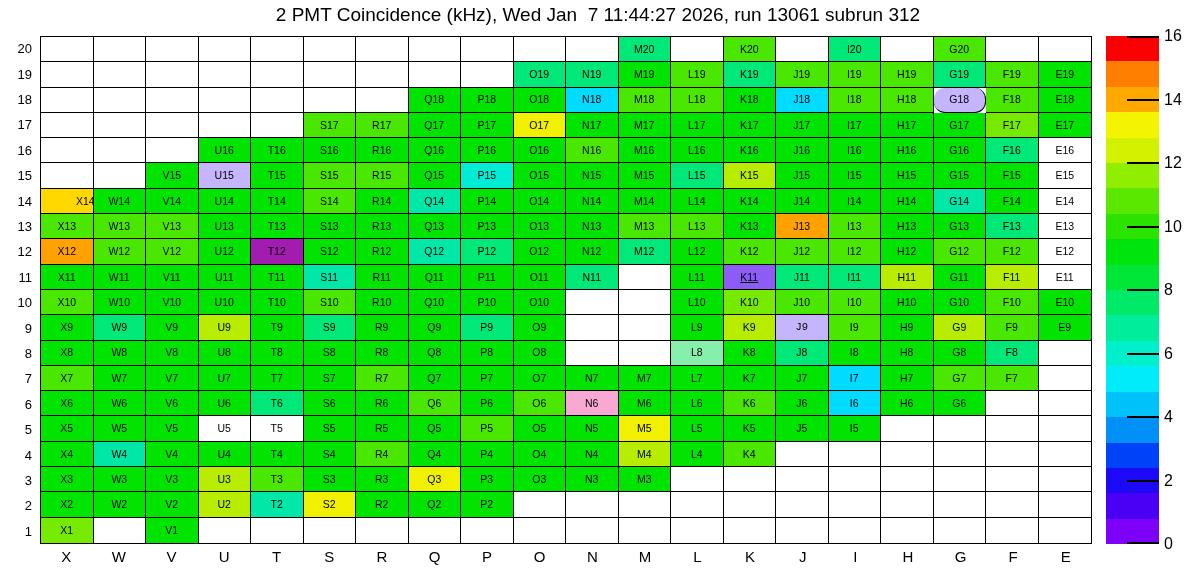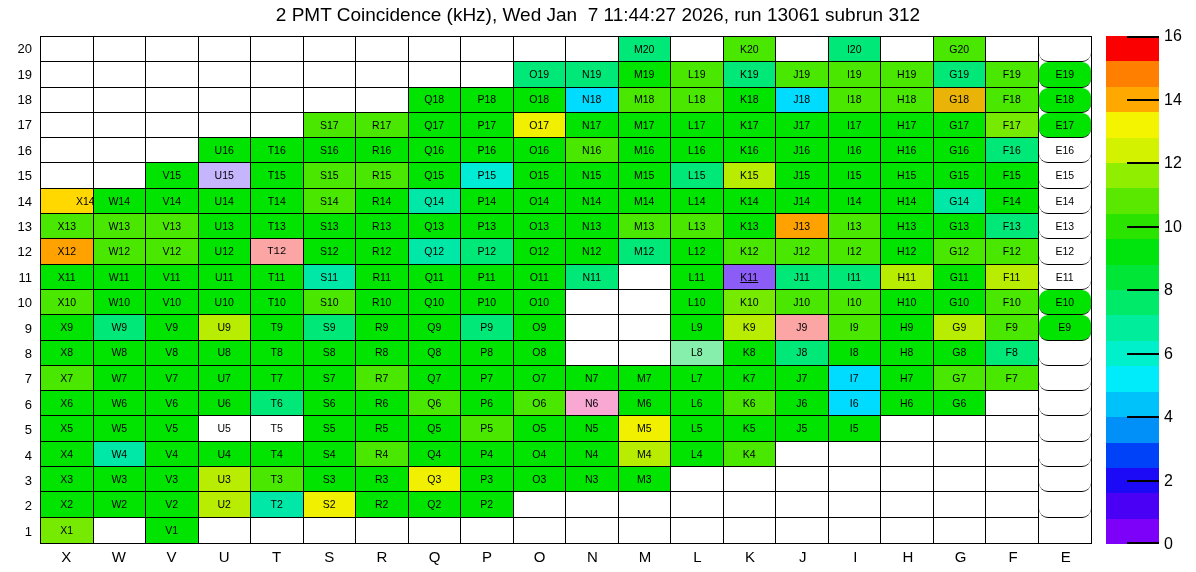--- a/index.html
+++ b/index.html
@@ -14,21 +14,21 @@
   .grid-wrap{
     position:absolute;left:40px;top:36px;width:1052px;height:508px;
     display:grid;grid-template-columns:repeat(20,1fr);grid-template-rows:repeat(20,1fr);
     border:1px solid #000;box-sizing:border-box;background:#fff;
   }
   .cell{
     border-right:1px solid #000;border-bottom:1px solid #000;
     box-sizing:border-box;display:flex;align-items:center;justify-content:center;
     font-size:10.5px;line-height:1;overflow:hidden;
   }
-  .cell:nth-child(20n){border-right:none;border-radius:9px;}
+  .cell:nth-child(20n){border-right:none;}
   .cell:nth-child(n+381){border-bottom:none;}
   .row-axis .tick{
     position:absolute;left:0;width:32px;height:25.4px;text-align:right;
     font-size:13px;display:flex;align-items:center;justify-content:flex-end;
   }
   .col-axis .tick{
     position:absolute;top:548px;width:52.6px;height:18px;text-align:center;
     font-size:15px;
   }
   .colorbar{
@@ -100,21 +100,21 @@
     <div class="cell" style="background: rgb(0, 228, 0);">Q18</div>
     <div class="cell" style="background: rgb(0, 228, 0);">P18</div>
     <div class="cell" style="background: rgb(0, 228, 0);">O18</div>
     <div class="cell" style="background: rgb(0, 220, 255);">N18</div>
     <div class="cell" style="background: rgb(74, 232, 0);">M18</div>
     <div class="cell" style="background: rgb(74, 232, 0);">L18</div>
     <div class="cell" style="background: rgb(0, 228, 0);">K18</div>
     <div class="cell" style="background: rgb(0, 220, 255);">J18</div>
     <div class="cell" style="background: rgb(74, 232, 0);">I18</div>
     <div class="cell" style="background: rgb(74, 232, 0);">H18</div>
-    <div class="cell" style="background: #eab308;">G18</div>
+    <div class="cell" style="background: #c4b5fd; border-radius: 11px;">G18</div>
     <div class="cell" style="background: rgb(74, 232, 0);">F18</div>
     <div class="cell" style="background: rgb(0, 228, 0);">E18</div>
     <div class="cell"></div>
     <div class="cell"></div>
     <div class="cell"></div>
     <div class="cell"></div>
     <div class="cell"></div>
     <div class="cell" style="background: rgb(74, 232, 0);">S17</div>
     <div class="cell" style="background: rgb(74, 232, 0);">R17</div>
     <div class="cell" style="background: rgb(0, 228, 0);">Q17</div>
@@ -207,21 +207,21 @@
     <div class="cell" style="background: rgb(255, 162, 0);">J13</div>
     <div class="cell" style="background: rgb(74, 232, 0);">I13</div>
     <div class="cell" style="background: rgb(0, 228, 0);">H13</div>
     <div class="cell" style="background: rgb(0, 228, 0);">G13</div>
     <div class="cell" style="background: rgb(0, 232, 120);">F13</div>
     <div class="cell" style="background: rgb(255, 255, 255);">E13</div>
     <div class="cell" style="background: rgb(255, 162, 0);">X12</div>
     <div class="cell" style="background: rgb(74, 232, 0);">W12</div>
     <div class="cell" style="background: rgb(74, 232, 0);">V12</div>
     <div class="cell" style="background: rgb(0, 228, 0);">U12</div>
-    <div class="cell" style="background: #fca5a5; font-family: Liberation Mono, monospace;">T12</div>
+    <div class="cell" style="background: #a21caf;">T12</div>
     <div class="cell" style="background: rgb(0, 228, 0);">S12</div>
     <div class="cell" style="background: rgb(0, 228, 0);">R12</div>
     <div class="cell" style="background: rgb(0, 232, 168);">Q12</div>
     <div class="cell" style="background: rgb(0, 232, 120);">P12</div>
     <div class="cell" style="background: rgb(0, 228, 0);">O12</div>
     <div class="cell" style="background: rgb(0, 228, 0);">N12</div>
     <div class="cell" style="background: rgb(0, 232, 120);">M12</div>
     <div class="cell" style="background: rgb(0, 228, 0);">L12</div>
     <div class="cell" style="background: rgb(74, 232, 0);">K12</div>
     <div class="cell" style="background: rgb(74, 232, 0);">J12</div>
@@ -277,21 +277,21 @@
     <div class="cell" style="background: rgb(0, 228, 0);">T9</div>
     <div class="cell" style="background: rgb(0, 232, 120);">S9</div>
     <div class="cell" style="background: rgb(0, 228, 0);">R9</div>
     <div class="cell" style="background: rgb(0, 228, 0);">Q9</div>
     <div class="cell" style="background: rgb(0, 232, 120);">P9</div>
     <div class="cell" style="background: rgb(0, 228, 0);">O9</div>
     <div class="cell"></div>
     <div class="cell"></div>
     <div class="cell" style="background: rgb(0, 228, 0);">L9</div>
     <div class="cell" style="background: rgb(184, 236, 0);">K9</div>
-    <div class="cell" style="background: #fca5a5;">J9</div>
+    <div class="cell" style="background: #c4b5fd; font-family: Liberation Mono, monospace;">J9</div>
     <div class="cell" style="background: rgb(74, 232, 0);">I9</div>
     <div class="cell" style="background: rgb(0, 228, 0);">H9</div>
     <div class="cell" style="background: rgb(184, 236, 0);">G9</div>
     <div class="cell" style="background: rgb(74, 232, 0);">F9</div>
     <div class="cell" style="background: rgb(0, 228, 0);">E9</div>
     <div class="cell" style="background: rgb(0, 228, 0);">X8</div>
     <div class="cell" style="background: rgb(0, 228, 0);">W8</div>
     <div class="cell" style="background: rgb(0, 228, 0);">V8</div>
     <div class="cell" style="background: rgb(0, 228, 0);">U8</div>
     <div class="cell" style="background: rgb(0, 228, 0);">T8</div>

